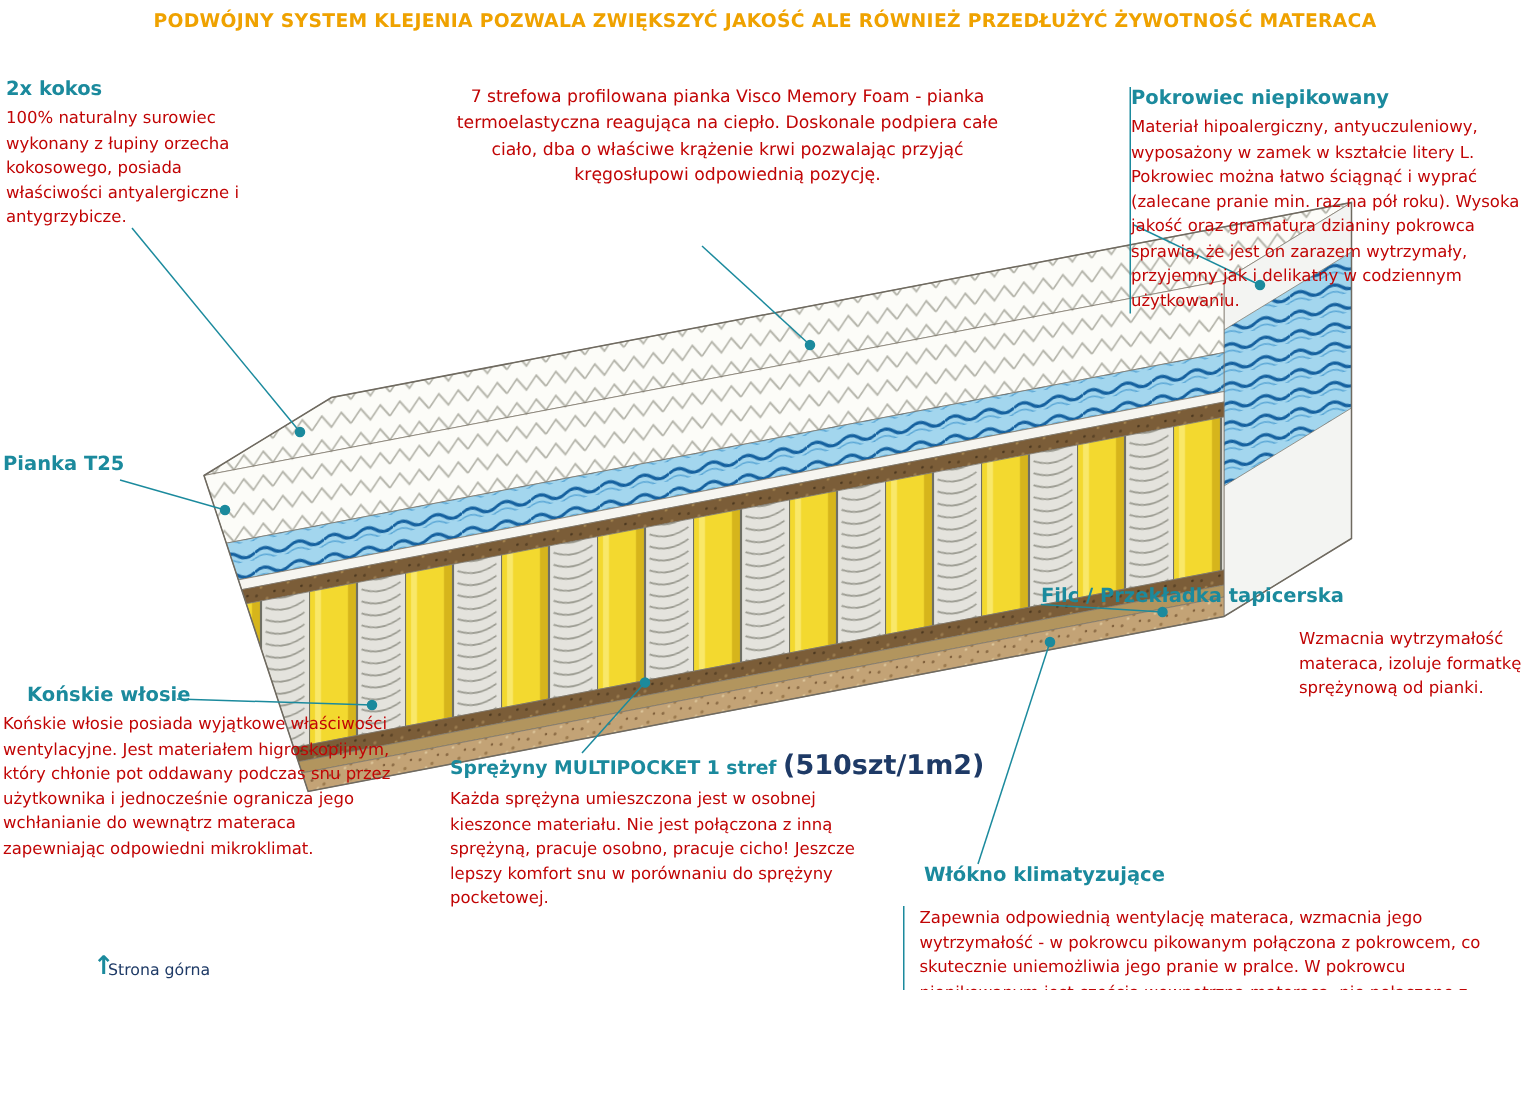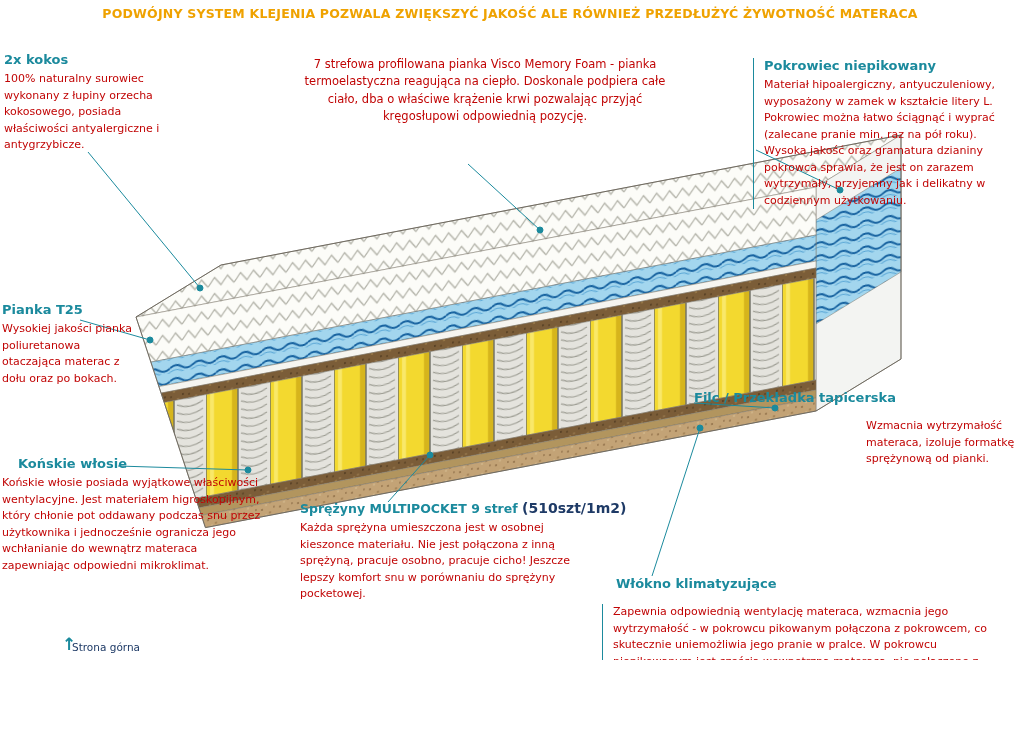--- a/index.html
+++ b/index.html
@@ -7,26 +7,26 @@
   body { font-family:"DejaVu Sans","Liberation Sans",sans-serif; }
   #canvas { position:relative; width:1020px; height:660px; background:#fff; overflow:hidden; }
 
   .banner { position:absolute; top:6px; left:0; width:100%; text-align:center;
             font-size:12.5px; font-weight:bold; letter-spacing:.2px;
             color:var(--header_orange,#efa200); }
 
   .ann { position:absolute; z-index:5; }
   .ann-title { font-size:13px; font-weight:bold; color:var(--accent_teal,#1b8a9d); }
   .ann-body  { font-size:11px; line-height:1.5; color:var(--body_red,#c10505); margin-top:4px; }
-  .title-suffix { color:var(--label_navy,#1e3a66); font-weight:bold; font-size:14px; }
+  .title-suffix { color:var(--label_navy,#1e3a66); font-weight:bold; font-size:18px; }
 
   #ann-kokos      { left:4px;   top:52px;  width:182px; }
   #ann-visco      { left:292px; top:52px;  width:386px; text-align:center; }
   #ann-visco .ann-body { font-size:11.5px; }
-  #ann-pokrowiec  { left:753px; top:58px;  width:262px; border-left:1px solid var(--accent_teal,#1b8a9d); padding-left:10px; }
+  #ann-pokrowiec  { left:753px; top:58px;  width:262px; border-left:1px solid var(--accent_teal,#1b8a9d); }
   #ann-pianka     { left:2px;   top:302px; width:132px; }
   #ann-wlosie     { left:2px;   top:456px; width:262px; }
   #ann-wlosie .ann-title { padding-left:16px; }
   #ann-sprezyny   { left:300px; top:500px; width:300px; }
   #ann-sprezyny .ann-title { white-space:nowrap; font-size:12.5px; }
   #ann-filc-title { left:694px; top:390px; white-space:nowrap; }
   #ann-filc-body  { left:866px; top:414px; width:152px; }
   #ann-wlokno-title { left:616px; top:576px; }
   #ann-wlokno-body  { left:602px; top:600px; width:402px;
                       border-left:1px solid var(--accent_teal,#1b8a9d); padding-left:10px; }
@@ -151,31 +151,30 @@
     <div class="ann-body">7 strefowa profilowana pianka Visco Memory Foam - pianka termoelastyczna reagująca na ciepło. Doskonale podpiera całe ciało, dba o właściwe krążenie krwi pozwalając przyjąć kręgosłupowi odpowiednią pozycję.</div>
   </div>
 
   <div class="ann" id="ann-pokrowiec">
     <div class="ann-title">Pokrowiec niepikowany</div>
     <div class="ann-body">Materiał hipoalergiczny, antyuczuleniowy, wyposażony w zamek w kształcie litery L. Pokrowiec można łatwo ściągnąć i wyprać (zalecane pranie min. raz na pół roku). Wysoka jakość oraz gramatura dzianiny pokrowca sprawia, że jest on zarazem wytrzymały, przyjemny jak i delikatny w codziennym użytkowaniu.</div>
   </div>
 
   <div class="ann" id="ann-pianka">
     <div class="ann-title">Pianka T25</div>
-    <div class="ann-body">Wysokiej jakości pianka poliuretanowa otaczająca materac z dołu oraz po bokach.</div>
   </div>
 
   <div class="ann" id="ann-wlosie">
     <div class="ann-title">Końskie włosie</div>
     <div class="ann-body">Końskie włosie posiada wyjątkowe właściwości wentylacyjne. Jest materiałem higroskopijnym, który chłonie pot oddawany podczas snu przez użytkownika i jednocześnie ogranicza jego wchłanianie do wewnątrz materaca zapewniając odpowiedni mikroklimat.</div>
   </div>
 
   <div class="ann" id="ann-sprezyny">
     <div class="ann-title">
-      <span>Sprężyny MULTIPOCKET 9 stref</span>
+      <span>Sprężyny MULTIPOCKET 1 stref</span>
       <span class="title-suffix">(510szt/1m2)</span>
     </div>
     <div class="ann-body">Każda sprężyna umieszczona jest w osobnej kieszonce materiału. Nie jest połączona z inną sprężyną, pracuje osobno, pracuje cicho! Jeszcze lepszy komfort snu w porównaniu do sprężyny pocketowej.</div>
   </div>
 
   <div class="ann ann-body" id="ann-filc-body">Wzmacnia wytrzymałość materaca, izoluje formatkę sprężynową od pianki.</div>
   <div class="ann ann-title" id="ann-filc-title">Filc / Przekładka tapicerska</div>
 
   <div class="ann ann-title" id="ann-wlokno-title">Włókno klimatyzujące</div>
   <div class="ann ann-body" id="ann-wlokno-body">Zapewnia odpowiednią wentylację materaca, wzmacnia jego wytrzymałość - w pokrowcu pikowanym połączona z pokrowcem, co skutecznie uniemożliwia jego pranie w pralce. W pokrowcu niepikowanym jest częścią wewnętrzną materaca, nie połączone z pokrowcem, pozwala na pranie pokrowca w pralce.</div>

